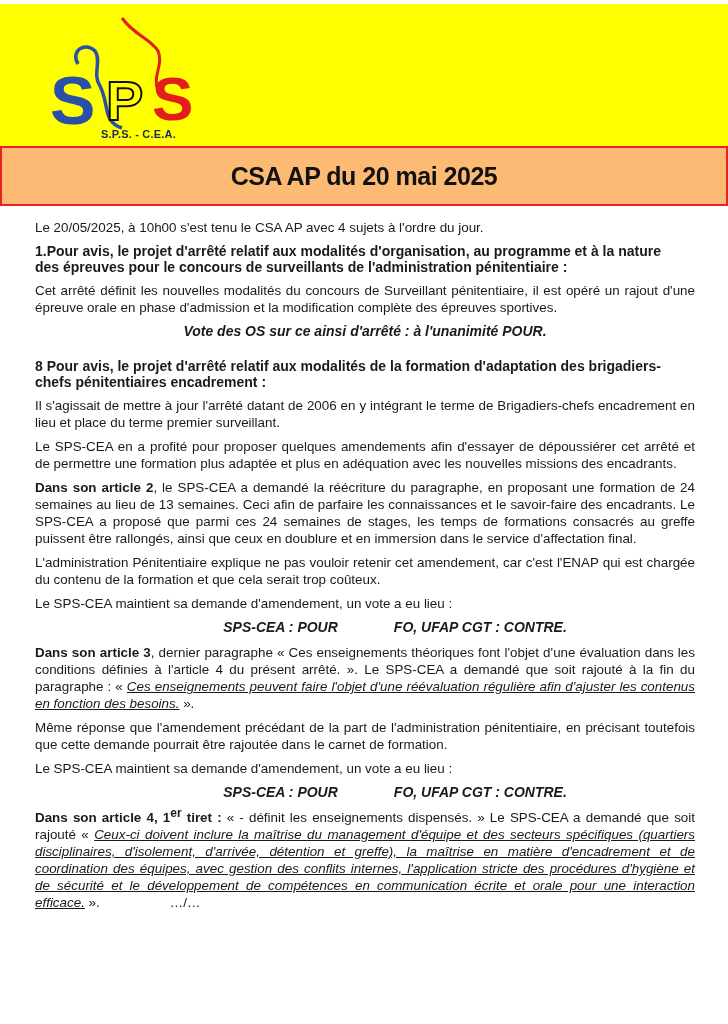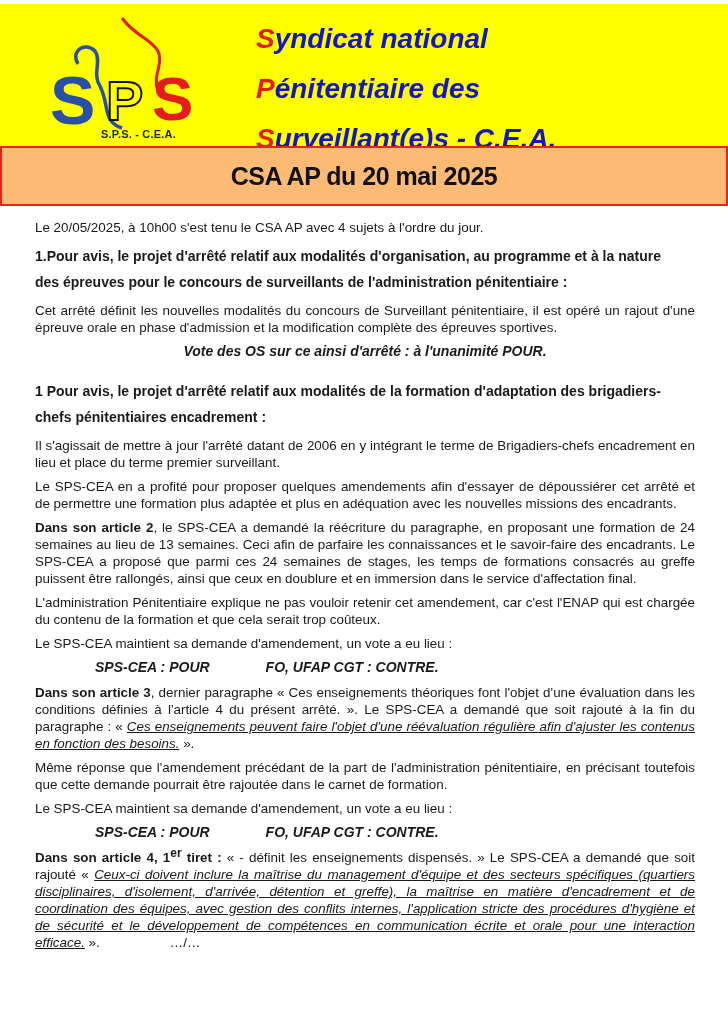--- a/index.html
+++ b/index.html
@@ -7,64 +7,59 @@
     .banner { position: absolute; left: 0; top: 4px; width: 728px; height: 196px; background: #ffff00; }
     .logo { position: absolute; left: 40px; top: 12px; width: 170px; height: 130px; }
     .logo-caption { position: absolute; left: 69px; top: 124px; font-size: 11px; font-weight: bold; color: #1a2a5a; letter-spacing: 0.2px; margin-left: 32px; }
     .title-lines { position: absolute; left: 256px; top: 10px; }
     .title-line { font-family: "Liberation Sans", sans-serif; font-style: italic; font-weight: bold; font-size: 28px; color: #1515c8; line-height: 50px; height: 50px; white-space: nowrap; }
     .title-line .cap { color: #e41c1c; }
     .subject-bar { position: absolute; left: 0; top: 146px; width: 724px; height: 60px; background: #fdba74; border: 2px solid #e8231f; box-sizing: border-box; width: 728px; }
     .subject-title { text-align: center; font-family: "Liberation Sans", sans-serif; font-weight: bold; font-size: 25px; line-height: 56px; color: #111; letter-spacing: -0.5px; }
     .content { position: absolute; left: 35px; top: 219px; width: 660px; font-size: 13.4px; line-height: 17px; }
     .p { margin: 0 0 7px 0; text-align: justify; }
-    .heading { font-weight: bold; font-size: 14px; line-height: 26px; margin: 0 10px 7px 0; }
+    .heading { font-weight: bold; font-size: 14px; line-height: 16px; margin: 0 10px 7px 0; }
     .vote-center { text-align: center; font-style: italic; font-weight: bold; font-size: 14px; margin: 0 0 8px 0; }
-    .vote-row { display: flex; justify-content: flex-start; gap: 56px; font-style: italic; font-weight: bold; font-size: 14px; margin: 0 0 8px 0; padding-left: 60px; }
+    .vote-row { display: flex; justify-content: center; gap: 56px; font-style: italic; font-weight: bold; font-size: 14px; margin: 0 0 8px 0; padding-left: 60px; }
     .u { text-decoration: underline; font-style: italic; }
     b { font-weight: bold; }
     sup { font-size: 12px; line-height: 0; }
     .spacer { height: 10px; }
   </style>
 </head>
 <body>
 
 <div class="banner">
   <svg class="logo" viewBox="0 0 170 130">
 
     <path d="M82 2 C 95 20, 110 22, 118 35 C 124 48, 112 60, 118 75" stroke="#e41c1c" stroke-width="3" fill="none"></path>
 
     <path d="M38 48 C 30 35, 45 25, 55 35 C 62 45, 52 58, 60 70 C 70 90, 62 105, 82 112" stroke="#2a4fa8" stroke-width="3.5" fill="none"></path>
     <text x="10" y="108" font-family="Liberation Sans, sans-serif" font-weight="bold" font-size="68" fill="#2a4fa8">S</text>
     <text x="66" y="104" font-family="Liberation Sans, sans-serif" font-weight="bold" font-size="56" fill="#ffff00" stroke="#111" stroke-width="2">P</text>
     <text x="112" y="104" font-family="Liberation Sans, sans-serif" font-weight="bold" font-size="62" fill="#e41c1c">S</text>
   </svg>
   <div class="logo-caption">S.P.S. - C.E.A.</div>
 
-  <div class="title-lines">
-    <div class="title-line"><span class="cap">S</span><span>yndicat national</span></div>
-    <div class="title-line"><span class="cap">P</span><span>énitentiaire des</span></div>
-    <div class="title-line"><span class="cap">S</span><span>urveillant(e)s - C.E.A.</span></div>
-  </div>
 </div>
 
 <div class="subject-bar">
   <div class="subject-title">CSA AP du 20 mai 2025</div>
 </div>
 
 <div class="content">
   <p class="p">Le 20/05/2025, à 10h00 s'est tenu le CSA AP avec 4 sujets à l'ordre du jour.</p>
 
   <p class="heading">1.Pour avis, le projet d'arrêté relatif aux modalités d'organisation, au programme et à la nature des épreuves pour le concours de surveillants de l'administration pénitentiaire :</p>
   <p class="p">Cet arrêté définit les nouvelles modalités du concours de Surveillant pénitentiaire, il est opéré un rajout d'une épreuve orale en phase d'admission et la modification complète des épreuves sportives.</p>
   <p class="vote-center">Vote des OS sur ce ainsi d'arrêté : à l'unanimité POUR.</p>
 
   <div class="spacer"></div>
 
-  <p class="heading"> 1 Pour avis, le projet d'arrêté relatif aux modalités de la formation d'adaptation des brigadiers-chefs pénitentiaires encadrement :</p>
+  <p class="heading"> 8 Pour avis, le projet d'arrêté relatif aux modalités de la formation d'adaptation des brigadiers-chefs pénitentiaires encadrement :</p>
   <p class="p">Il s'agissait de mettre à jour l'arrêté datant de 2006 en y intégrant le terme de Brigadiers-chefs encadrement en lieu et place du terme premier surveillant.</p>
   <p class="p">Le SPS-CEA en a profité pour proposer quelques amendements afin d'essayer de dépoussiérer cet arrêté et de permettre une formation plus adaptée et plus en adéquation avec les nouvelles missions des encadrants.</p>
 
   <p class="p"><b>Dans son article 2</b><span>, le SPS-CEA a demandé la réécriture du paragraphe, en proposant une formation de 24 semaines au lieu de 13 semaines. Ceci afin de parfaire les connaissances et le savoir-faire des encadrants. Le SPS-CEA a proposé que parmi ces 24 semaines de stages, les temps de formations consacrés au greffe puissent être rallongés, ainsi que ceux en doublure et en immersion dans le service d'affectation final.</span></p>
   <p class="p">L'administration Pénitentiaire explique ne pas vouloir retenir cet amendement, car c'est l'ENAP qui est chargée du contenu de la formation et que cela serait trop coûteux.</p>
   <p class="p">Le SPS-CEA maintient sa demande d'amendement, un vote a eu lieu :</p>
   <div class="vote-row">
     <span>SPS-CEA : POUR</span>
     <span>FO, UFAP CGT : CONTRE.</span>
   </div>

